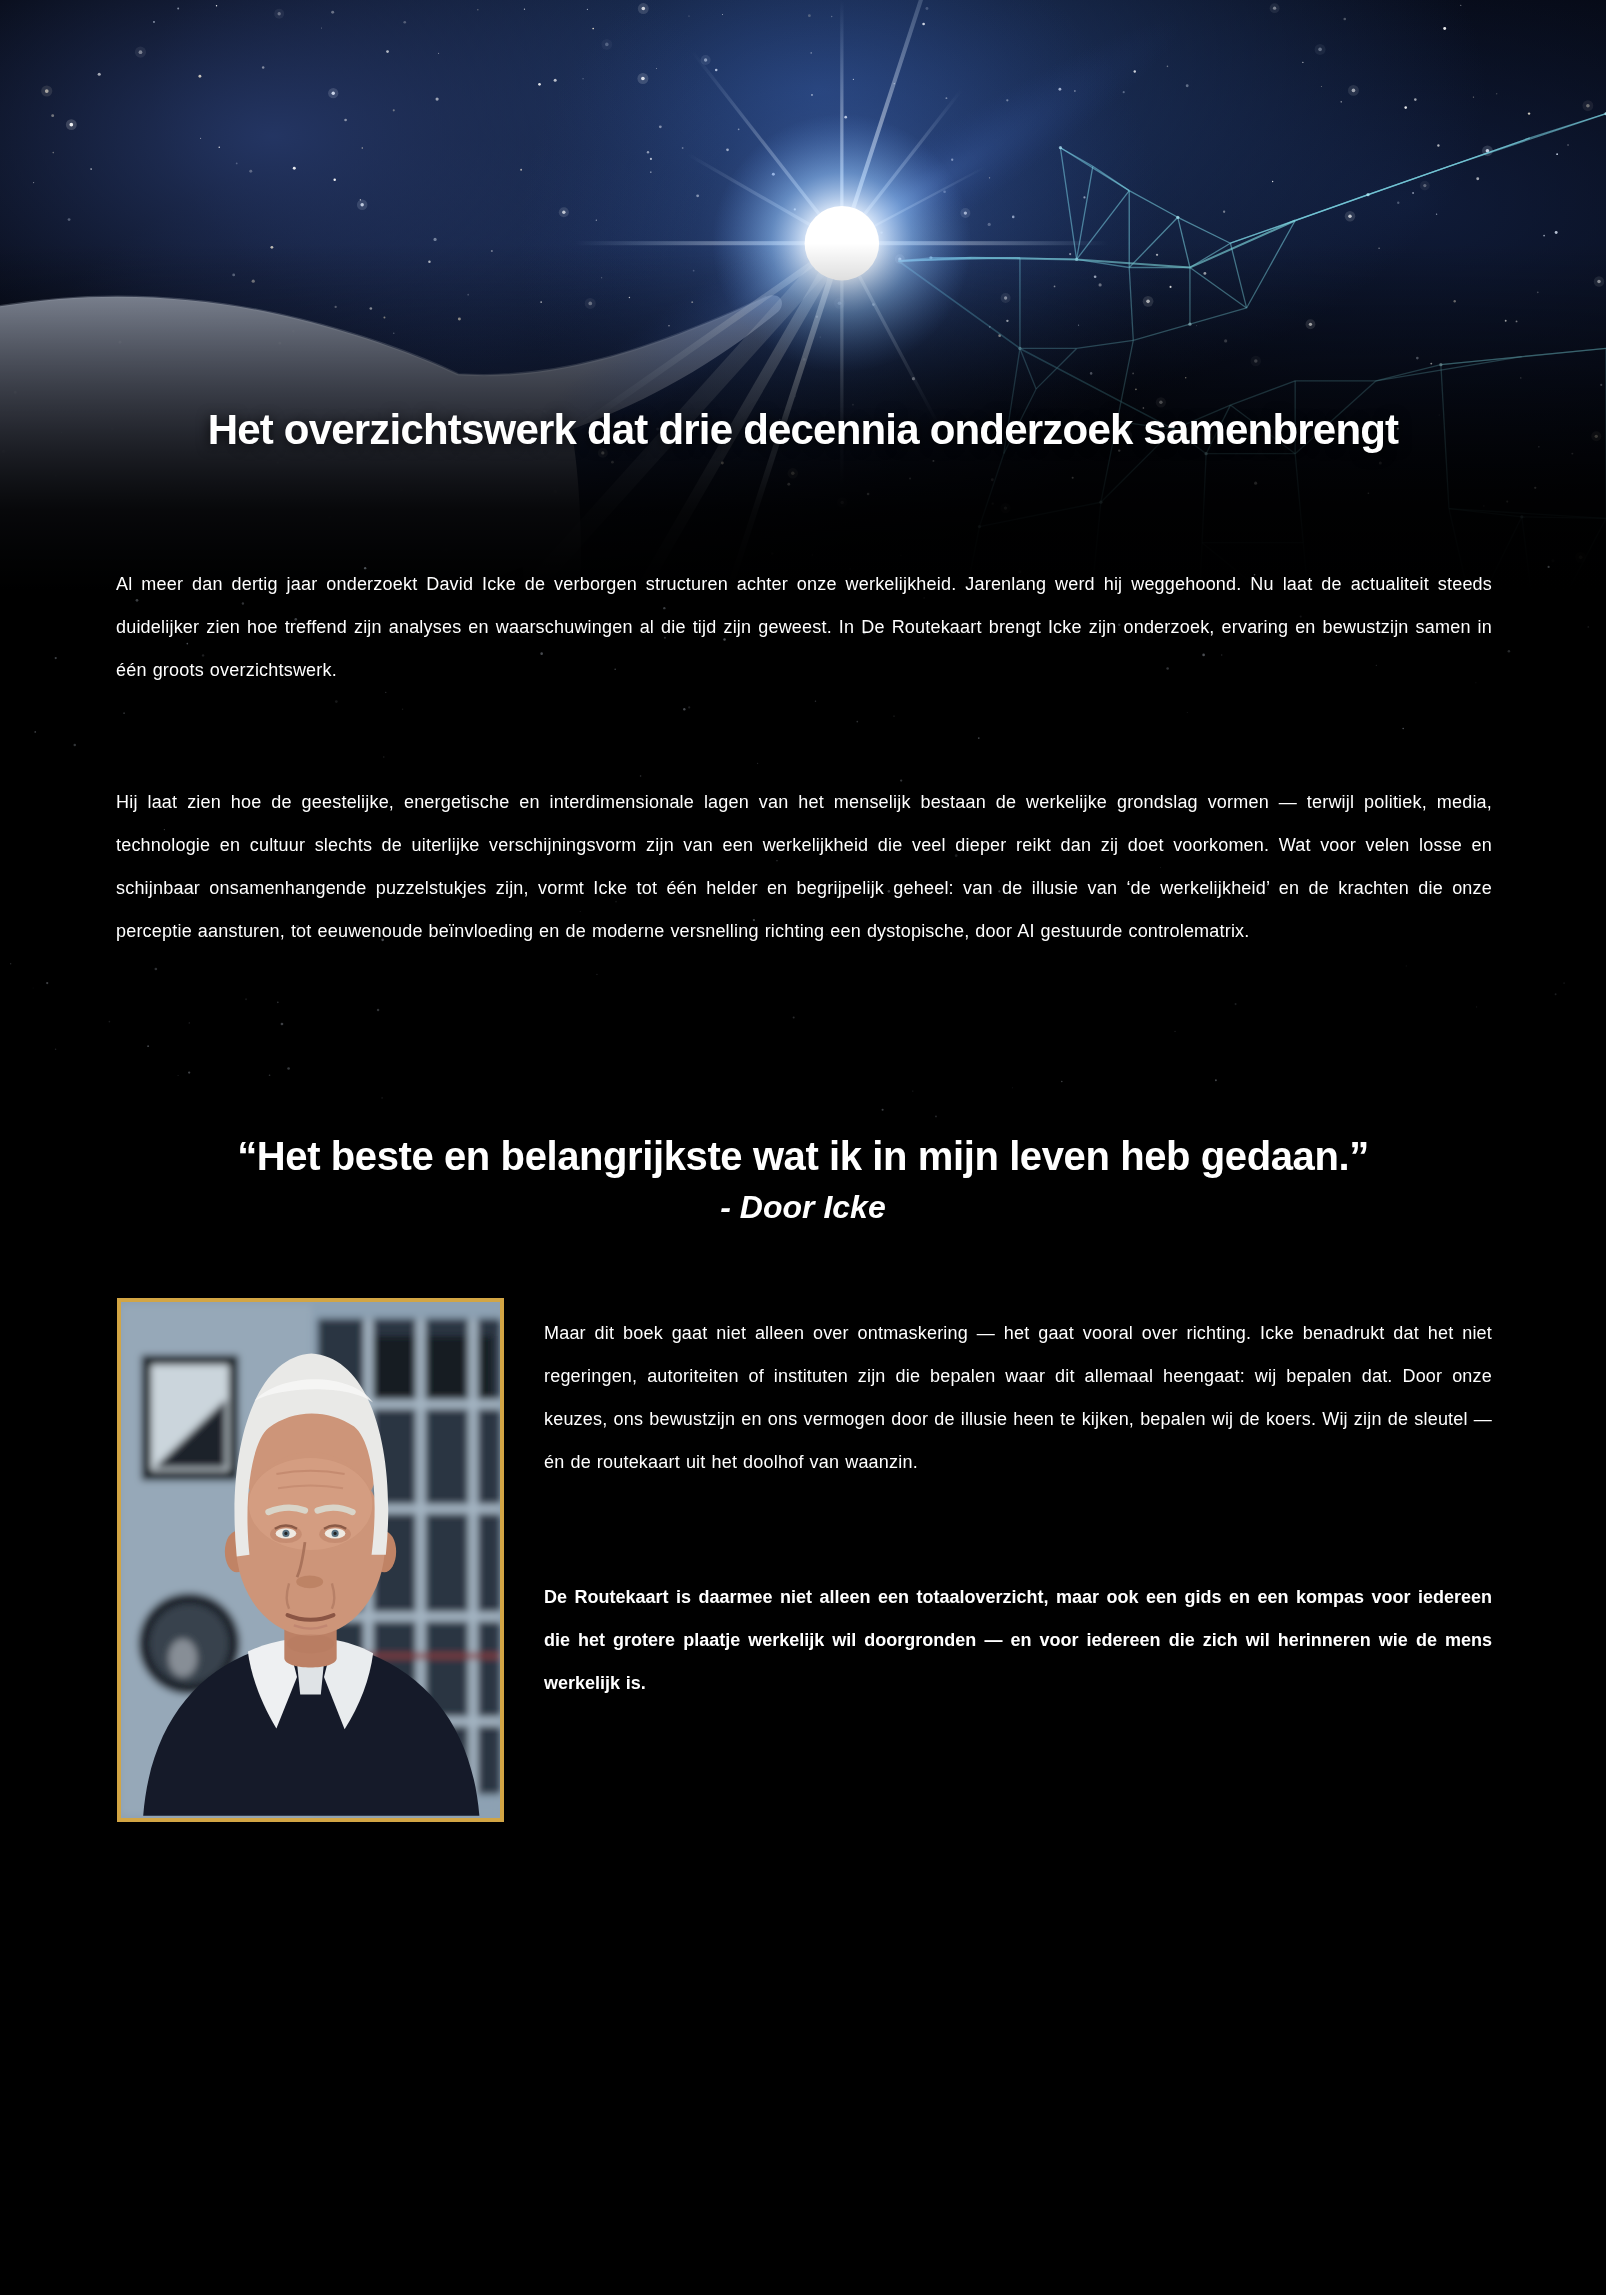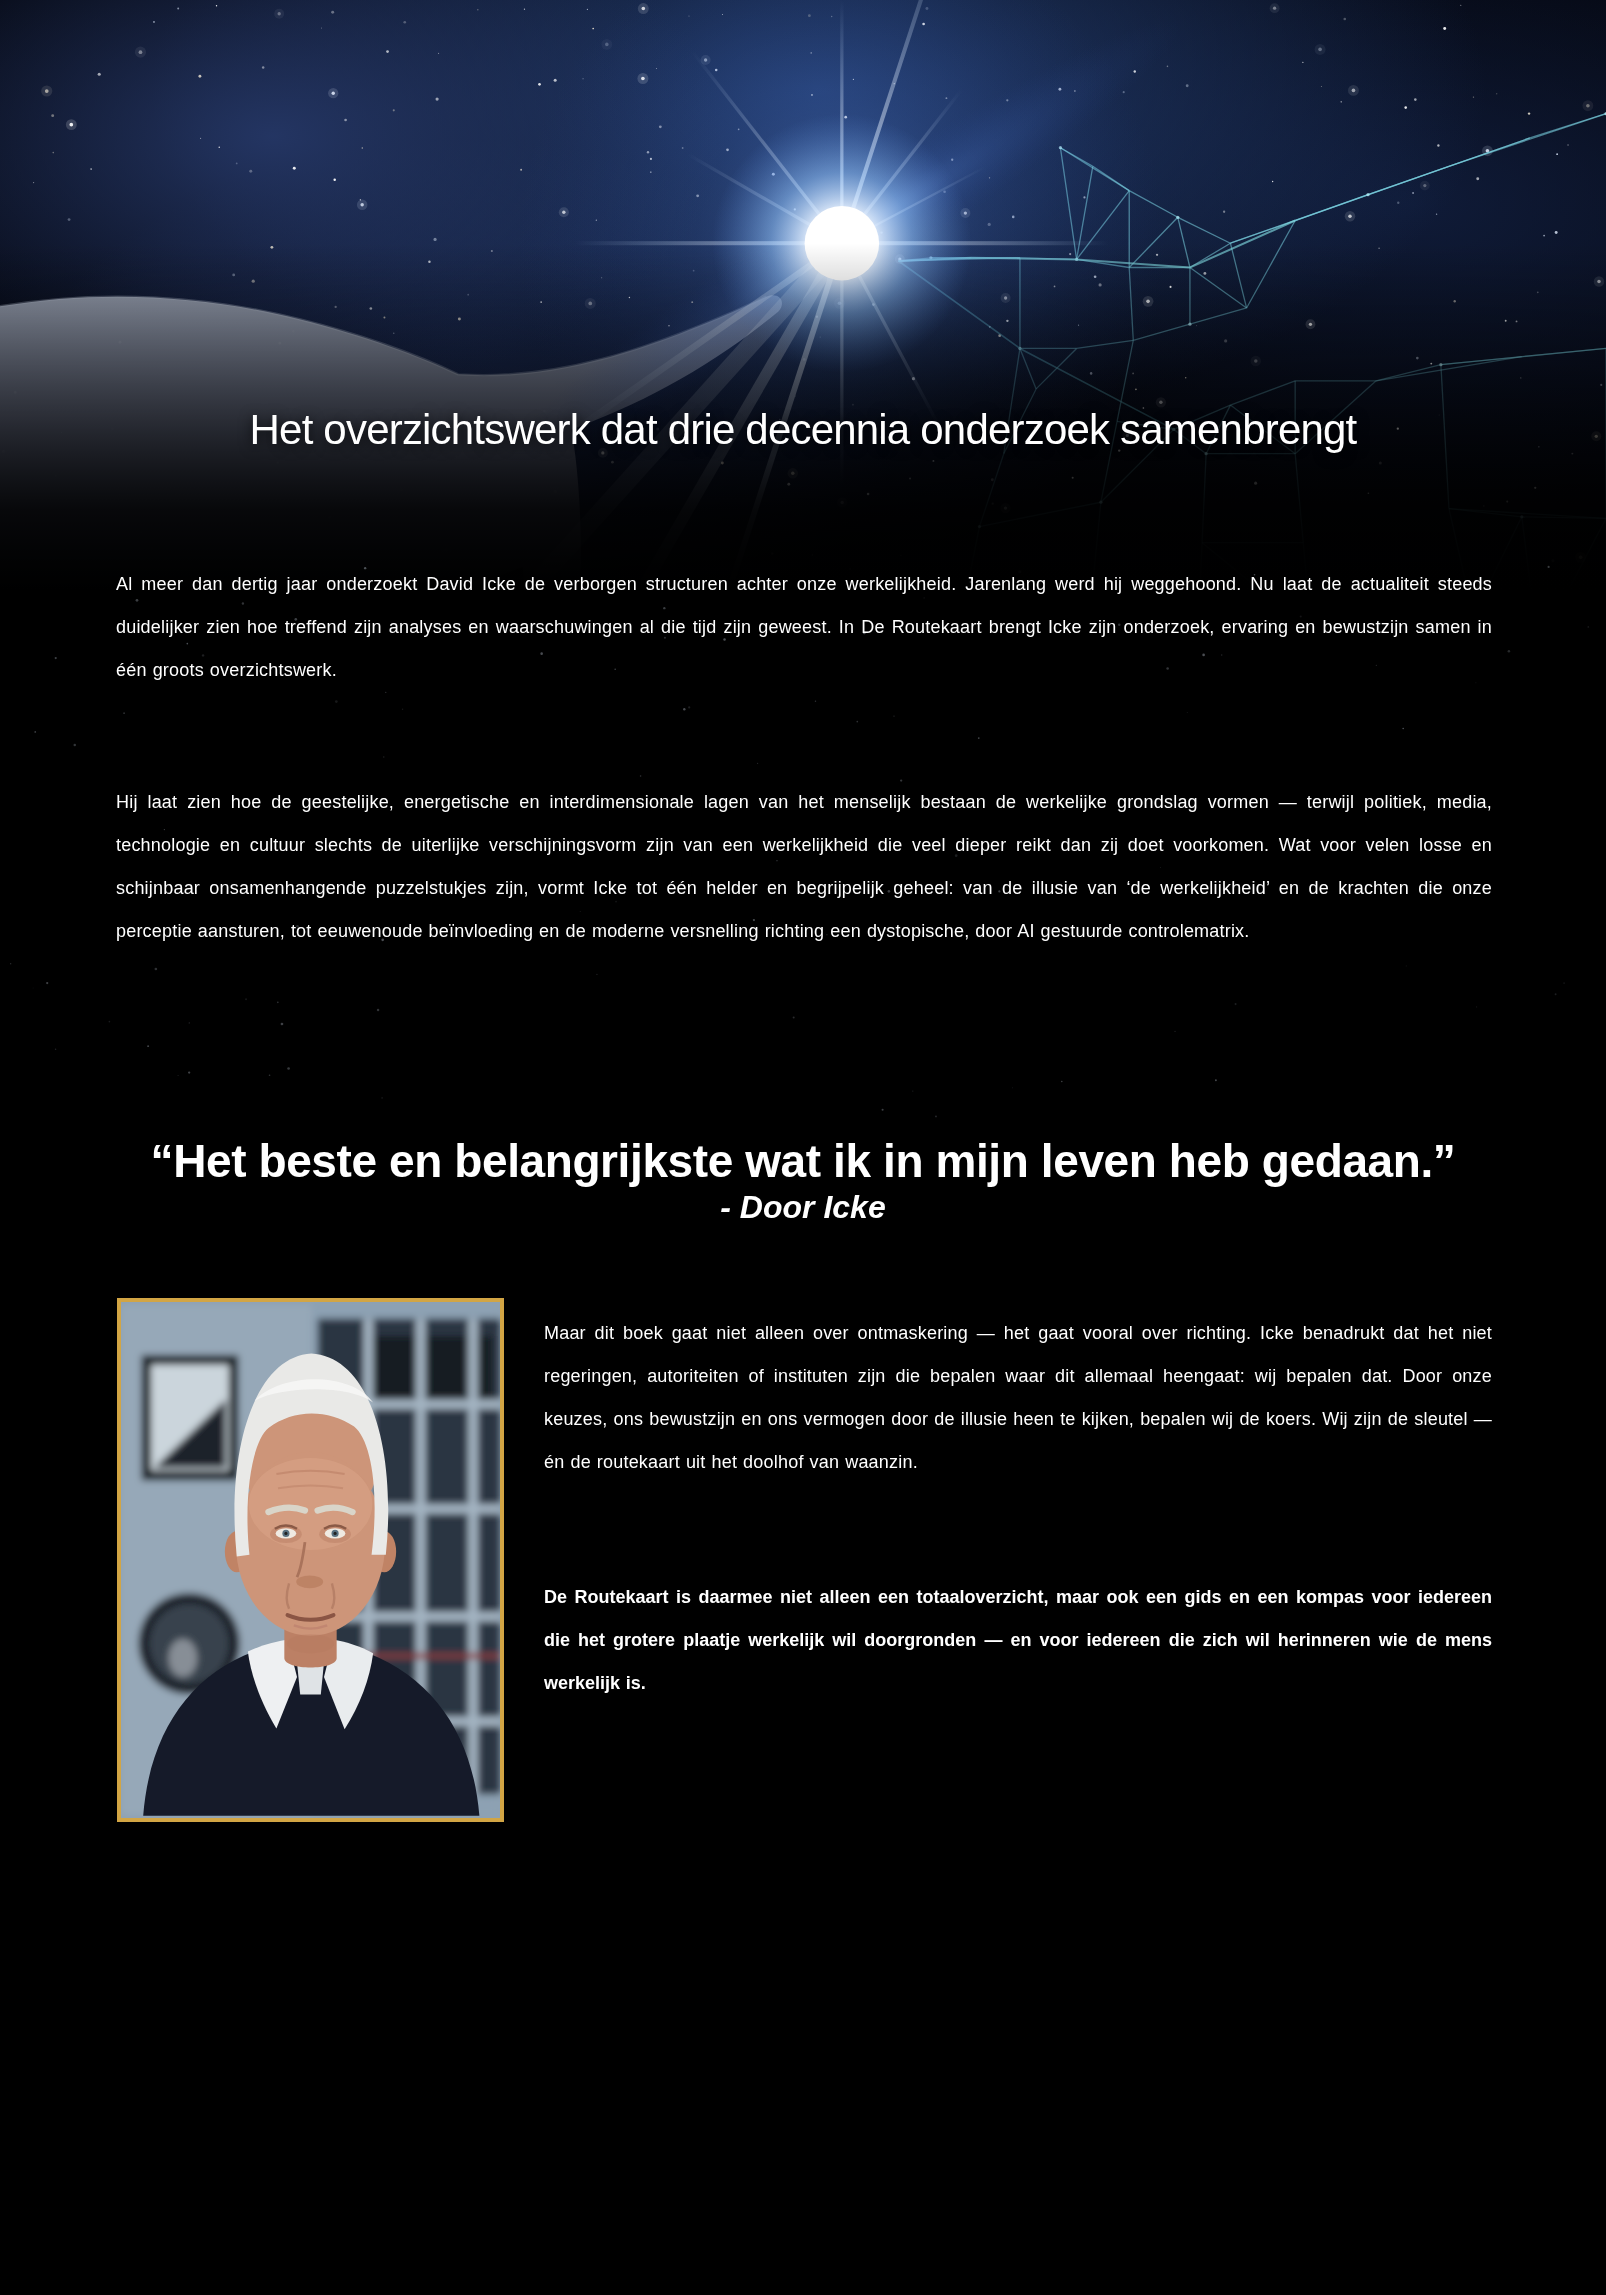--- a/index.html
+++ b/index.html
@@ -16,28 +16,28 @@
       radial-gradient(486px 275px at 4% 52%, rgba(24,36,74,.7), rgba(6,10,24,0) 75%),
       linear-gradient(180deg,#04060e 0%,#070b18 32%,#000 78%);}
   .hero-svg{position:absolute;left:0;top:0;}
   .hero-fade{position:absolute;inset:0;
     background:linear-gradient(180deg, rgba(0,0,0,0) 0px, rgba(0,0,0,0) 243px,
       rgba(0,0,0,.5) 389px, rgba(0,0,0,.9) 510px, #000 591px, #000 100%);}
   .lower-stars{position:absolute;left:0;top:534px;}
   
   .content{position:absolute;inset:0;z-index:3;}
   .headline{position:absolute;left:0;top:407px;width:100%;text-align:center;
-    font-size:42px;font-weight:400;letter-spacing:-0.8px;line-height:1.1;
+    font-size:42px;font-weight:700;letter-spacing:-0.8px;line-height:1.1;
     text-shadow:0 1.6px 13px rgba(0,0,0,.85);}
   .para{position:absolute;font-size:18px;line-height:43px;text-align:justify;
     letter-spacing:0.2px;word-spacing:0.8px;}
   .para-intro{left:116px;top:545px;width:1376px;}
   .para-body{left:116px;top:763px;width:1376px;}
   .quote-line{position:absolute;left:0;width:100%;text-align:center;font-weight:700;}
-  .quote-text{top:1134px;font-size:46px;letter-spacing:-0.4px;}
+  .quote-text{top:1134px;font-size:40px;letter-spacing:-0.4px;}
   .quote-attr{top:1189px;font-size:32px;font-style:italic;}
   .photo{position:absolute;left:117px;top:1298px;width:379px;height:516px;
     border:4px solid #D2A544;background:#8DA1B3;}
   .photo svg{display:block;}
   .para-right{left:544px;top:1294px;width:948px;}
   .para-closing{left:544px;top:1558px;width:948px;font-weight:700;letter-spacing:0;}
   .logo{position:absolute;left:666px;top:1970px;width:275px;height:188px;}
   .logo svg{overflow:visible;display:block;}
   .logo text{fill:#fff;font-family:"Liberation Sans","DejaVu Sans",sans-serif;}
 </style>

